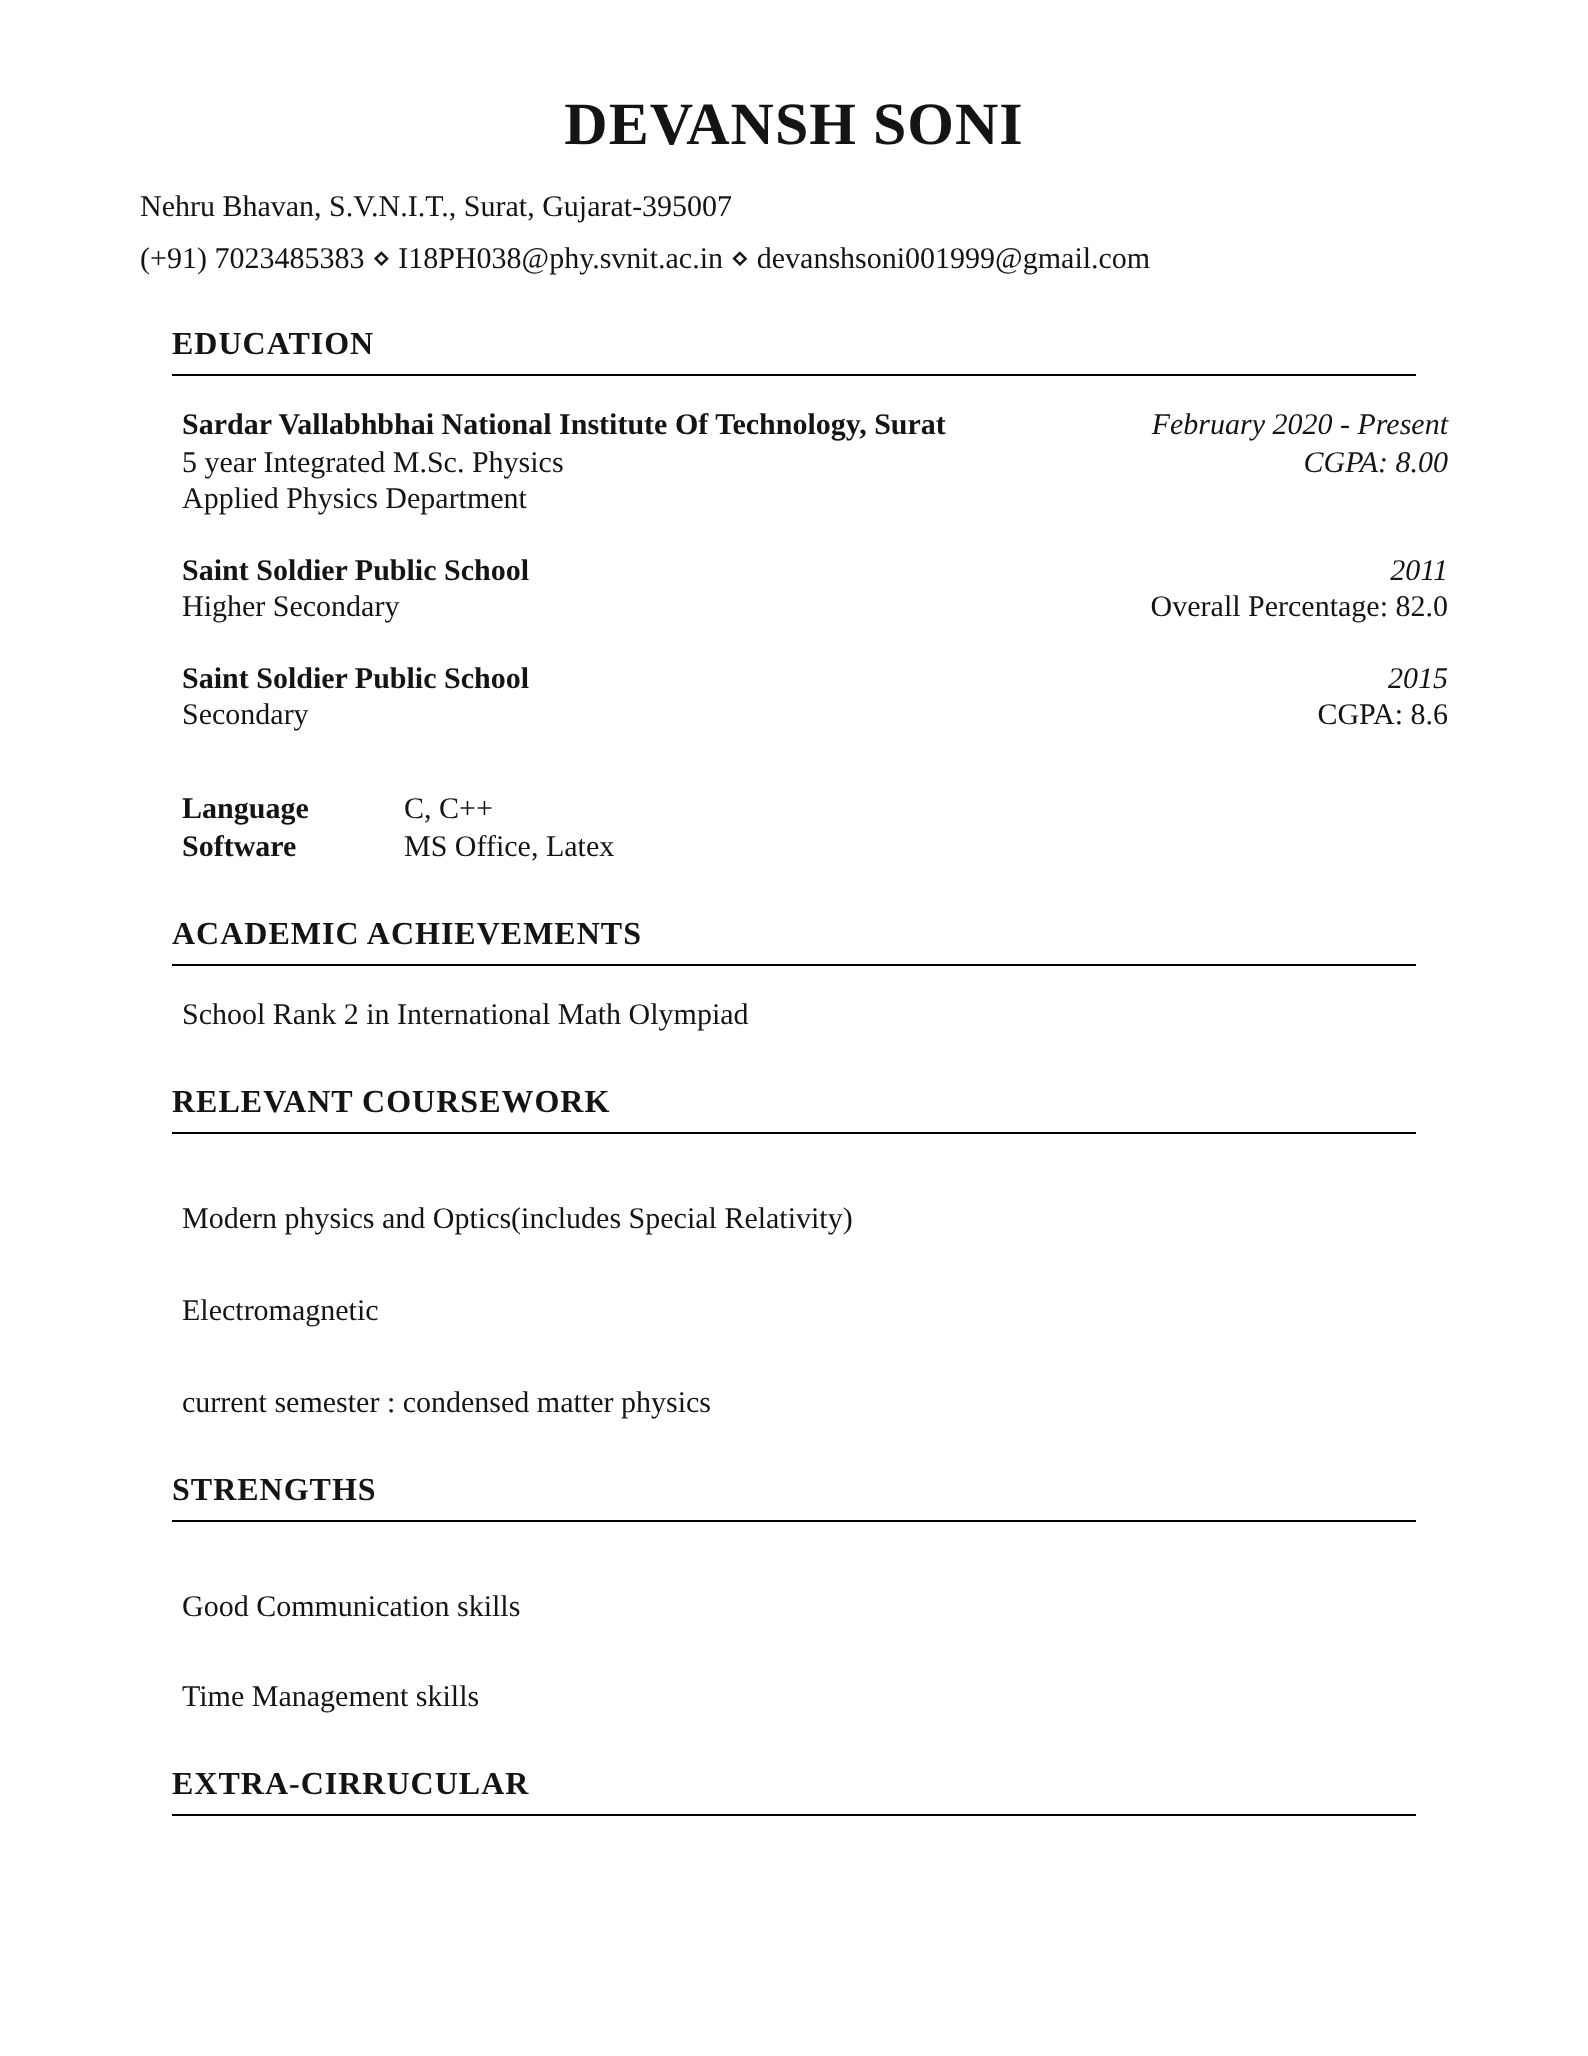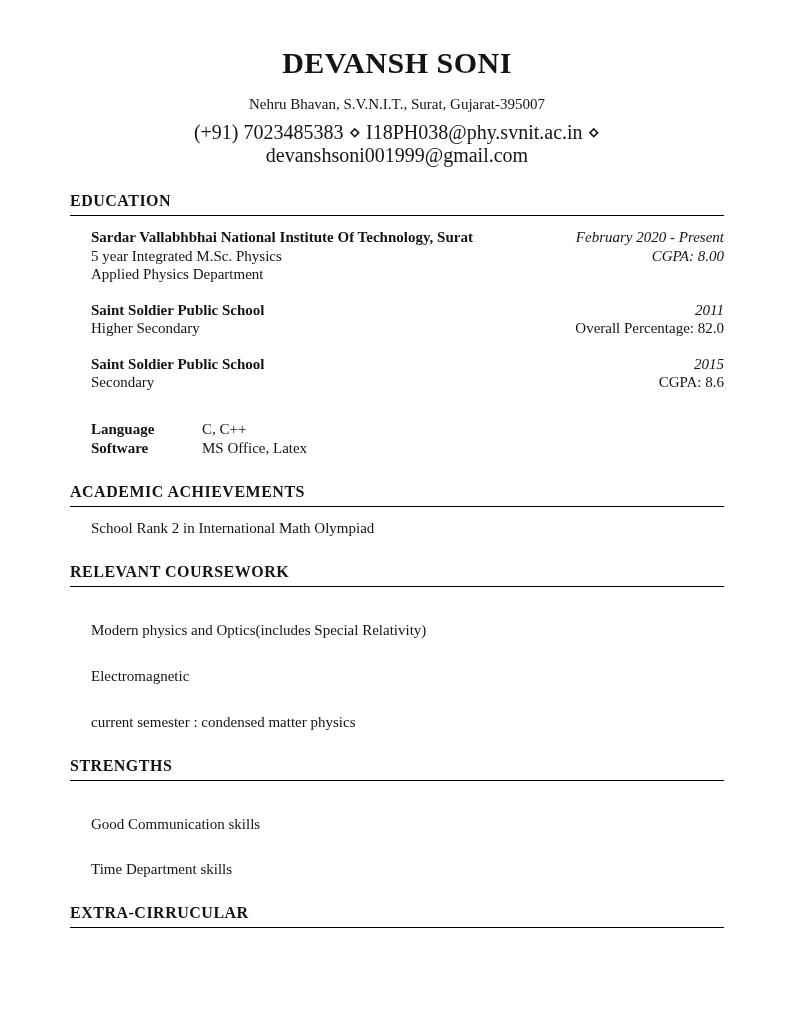--- a/index.html
+++ b/index.html
@@ -3,26 +3,26 @@
 <meta charset="utf-8">
 <style>
   html, body { margin: 0; padding: 0; background: #ffffff; }
   .page {
     width: 794px; height: 1028px; box-sizing: border-box;
     padding: 34px 70px 0 70px; margin: 0 auto;
     font-family: "Liberation Serif", "DejaVu Serif", serif;
     color: #141414; background: #ffffff; overflow: hidden;
   }
   .name { text-align: center; font-size: 30px; font-weight: 700; letter-spacing: .5px; margin: 12px 0 0 0; }
-  .addr { text-align: center; font-size: 15px; margin-top: 16px; }
-  .contact { text-align: center; font-size: 20px; margin-top: 7px; }
+  .addr { text-align: left; font-size: 15px; margin-top: 16px; }
+  .contact { text-align: left; font-size: 15px; margin-top: 7px; }
   .section { margin-top: 25px; }
   .sec {
     font-size: 16px; font-weight: 700; letter-spacing: .5px;
-    border-bottom: 1.5px solid #000; padding-bottom: 5px; margin: 0;
+    border-bottom: 1.5px solid #000; padding-bottom: 5px; margin: 16px;
   }
   .content { margin-left: 21px; font-size: 15px; }
   .row { display: flex; justify-content: space-between; align-items: baseline; line-height: 18.5px; }
   .b { font-weight: 700; }
   .i { font-style: italic; }
   .edu { margin-top: 12px; }
   .edu + .edu { margin-top: 17px; }
   .para { margin-top: 12px; line-height: 21px; text-align: justify; }
   .skilltbl { margin-top: 28px; }
   .skillrow { display: flex; line-height: 19px; }
@@ -113,21 +113,21 @@
       <div class="item">Modern physics and Optics(includes Special Relativity)</div>
       <div class="item">Electromagnetic</div>
       <div class="item">current semester : condensed matter physics</div>
     </div>
   </div>
 
   <div class="section">
     <h2 class="sec">STRENGTHS</h2>
     <div class="content loose2">
       <div class="item">Good Communication skills</div>
-      <div class="item">Time Department skills</div>
+      <div class="item">Time Management skills</div>
     </div>
   </div>
 
   <div class="section">
     <h2 class="sec">EXTRA-CIRRUCULAR</h2>
 
   </div>
 
 </div>
 

